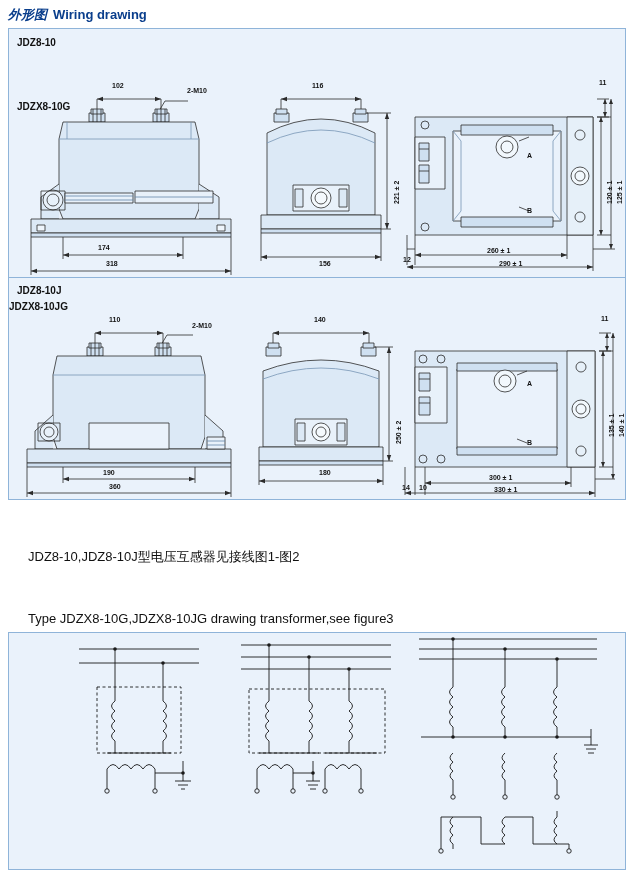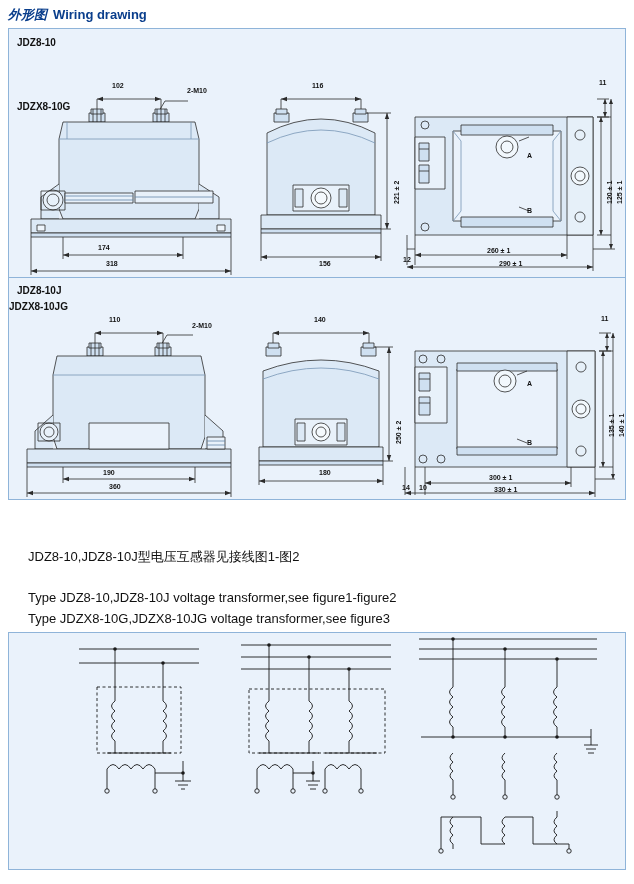--- a/index.html
+++ b/index.html
@@ -434,22 +434,21 @@
     <div class="lbl tiny" style="left:410px; top:455px;">10</div>
     <div class="lbl tiny" style="left:480px; top:445px;">300 ± 1</div>
     <div class="lbl tiny" style="left:485px; top:457px;">330 ± 1</div>
     <div class="lbl tiny" style="left:518px; top:351px;">A</div>
     <div class="lbl tiny" style="left:518px; top:410px;">B</div>
 
   </div>
 
 
   <div class="note" style="left:28px; top:548px;">JDZ8-10,JDZ8-10J型电压互感器见接线图1-图2</div>
-  <div class="note" style="left:28px; top:590px;">Type JDZ8-10,JDZ8-10J voltage transformer,see figure1-figure2</div>
-  <div class="note" style="left:28px; top:611px;">Type JDZX8-10G,JDZX8-10JG  voltage transformer,see figure3</div>
+  <div class="note" style="left:28px; top:611px;">Type JDZX8-10G,JDZX8-10JG  drawing transformer,see figure3</div>
 
   <div class="panel" style="left:8px; top:632px; width:618px; height:238px;">
 
     <svg style="left:50px; top:8px; width:170px; height:180px;" viewBox="0 0 170 180">
       <g stroke="#1a1a1a" fill="none" stroke-width="0.9">
 
         <line x1="20" y1="8" x2="140" y2="8"></line>
         <line x1="20" y1="22" x2="140" y2="22"></line>
 
         <line x1="56" y1="8" x2="56" y2="46"></line>

